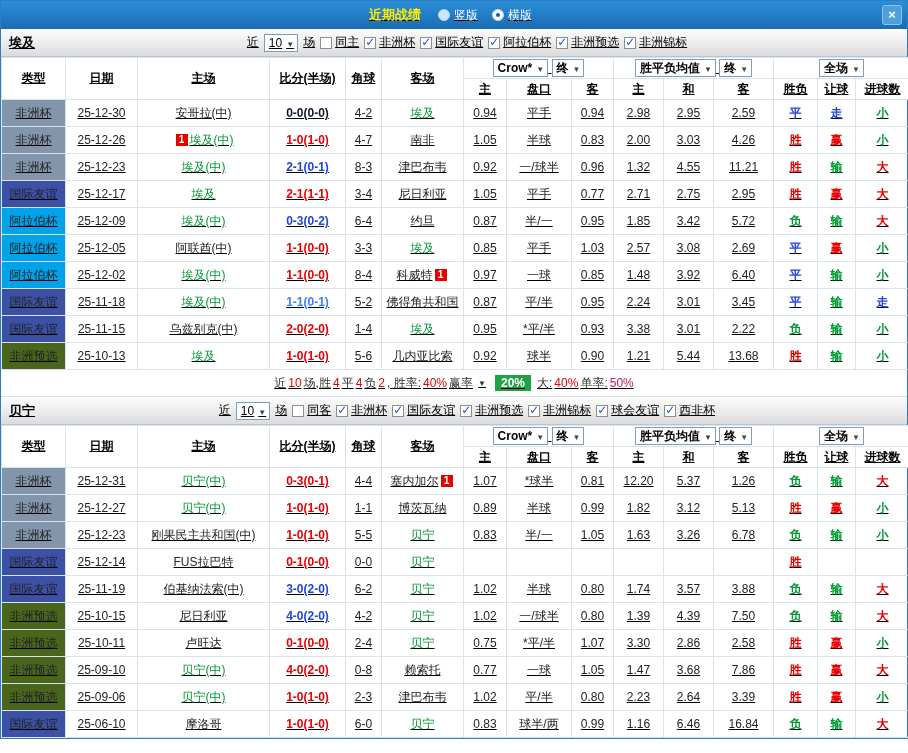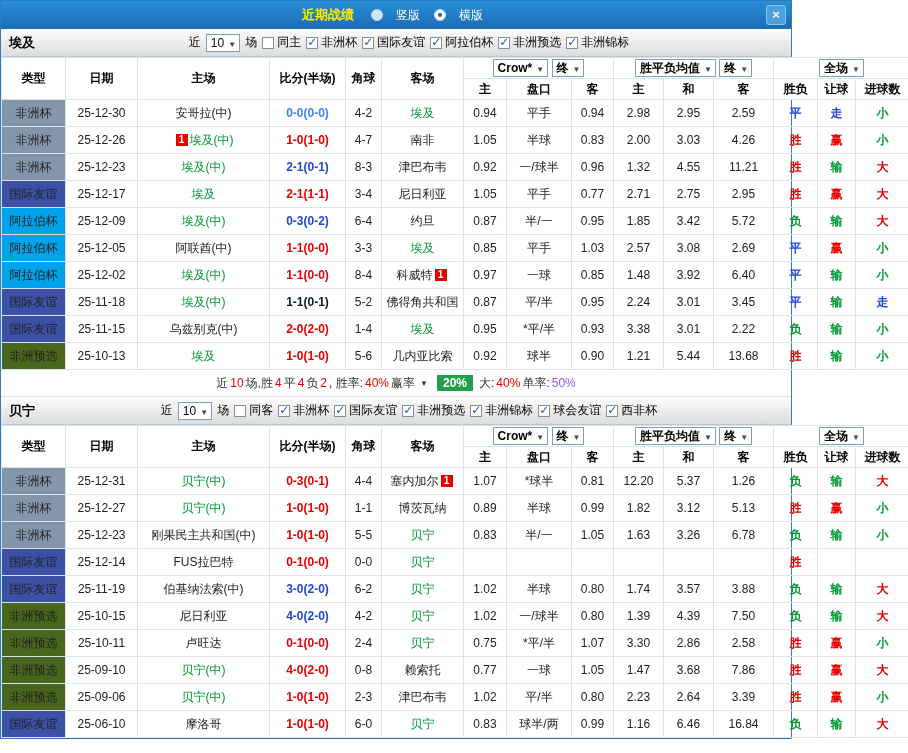--- a/index.html
+++ b/index.html
@@ -1,23 +1,23 @@
 <!DOCTYPE html>
 <html><head>
 <meta charset="utf-8">
 <style>
   * { margin:0; padding:0; box-sizing:border-box; }
   html,body { background:#fff; }
   body { font-family:"Liberation Sans","DejaVu Sans",sans-serif; font-size:12px; }
-  .window { width:792px; border:1px solid #2d7dc0; background:#fff; }
+  .window { width:908px; border:1px solid #2d7dc0; background:#fff;text-decoration:underline; }
 
   
   .topbar { height:28px; background:linear-gradient(#2a8fd8,#1a6cb4); display:flex; align-items:center; justify-content:center; position:relative; color:#fff; }
   .tb-title { color:#ffea00; font-weight:bold; font-size:13px; margin-right:10px; }
-  .radio { display:inline-flex; align-items:center; gap:13px; margin:16px 7px; cursor:pointer; }
+  .radio { display:inline-flex; align-items:center; gap:4px; margin:16px 7px; cursor:pointer; }
   .rdot { width:12px; height:12px; border-radius:50%; border:1px solid #bcd8ef; display:inline-block; position:relative; }
   .rdot.unsel { background:#cfe4f5; }
   .rdot.sel { background:#ffffff; }
   .rdot.sel::after { content:''; position:absolute; left:3px; top:3px; width:4px; height:4px; border-radius:50%; background:#135f9e; }
   .rlabel { font-size:12px; color:#fff; }
   .close { position:absolute; right:5px; top:4px; width:20px; height:20px; background:#4da0dd; border:1px solid #8cc4ec; border-radius:3px; color:#fff; text-align:center; line-height:17px; font-size:13px; font-weight:bold; cursor:pointer; }
 
   
   .band { height:28px; background:linear-gradient(#fdfdfd,#dcdcdc); border-bottom:1px solid #b9c6d2; display:flex; align-items:center; padding:0 8px; }
   .team-name { font-weight:bold; font-size:13px; color:#000; }
@@ -38,21 +38,21 @@
   td.score { font-weight:bold; }
   td.team.focus { color:#009933; }
   .rbadge { display:inline-block; width:12px; height:12px; background:#e60000; color:#fff; font-size:10px; line-height:12px; text-align:center; margin:0 2px; vertical-align:1px; font-weight:bold; }
   td.res { font-weight:bold; }
   td.num { color:#333; }
 
   
   .summary { height:27px; border-bottom:1px solid #d9e3ee; display:flex; align-items:center; justify-content:center; gap:2px; }
   .seg-k { color:#333; }
   .seg-r { color:#e60000; }
-  .seg-b { color:#8b5cf6; }
+  .seg-b { color:#be185d; }
   .seg-arr { font-size:8px; color:#333; margin:0 3px; }
   .seg-badge { background:#22a049; color:#fff; font-weight:bold; padding:1px 6px; margin:0 4px; }
 </style>
 </head>
 <body>
 
 <div class="window">
   <div class="topbar">
     <span class="tb-title">近期战绩</span>
     <span class="radio">
@@ -165,21 +165,21 @@
           <th class="sub">胜负</th>
           <th class="sub">让球</th>
           <th class="sub">进球数</th>
         </tr>
       </thead>
       <tbody>
             <tr>
               <td class="type" style="background: rgb(131, 149, 170);">非洲杯</td>
               <td class="date">25-12-30</td>
               <td class="team"><span class="tname">安哥拉(中)</span></td>
-              <td class="score" style="color: #3b82f6;">0-0(0-0)</td>
+              <td class="score" style="color: #0f172a;">0-0(0-0)</td>
               <td class="corner">4-2</td>
               <td class="team focus"><span class="tname">埃及</span></td>
               <td class="num">0.94</td>
               <td class="num">平手</td>
               <td class="num">0.94</td>
               <td class="num">2.98</td>
               <td class="num">2.95</td>
               <td class="num">2.59</td>
               <td class="res" style="color: rgb(32, 69, 216);">平</td>
               <td class="res" style="color: rgb(32, 69, 216);">走</td>
@@ -284,21 +284,21 @@
               <td class="num">3.92</td>
               <td class="num">6.40</td>
               <td class="res" style="color: rgb(32, 69, 216);">平</td>
               <td class="res" style="color: rgb(0, 153, 51);">输</td>
               <td class="res" style="color: rgb(0, 153, 51);">小</td>
             </tr>
             <tr>
               <td class="type" style="background: rgb(60, 81, 165);">国际友谊</td>
               <td class="date">25-11-18</td>
               <td class="team focus"><span class="tname">埃及(中)</span></td>
-              <td class="score" style="color: #0f172a;">1-1(0-1)</td>
+              <td class="score" style="color: #3b82f6;">1-1(0-1)</td>
               <td class="corner">5-2</td>
               <td class="team"><span class="tname">佛得角共和国</span></td>
               <td class="num">0.87</td>
               <td class="num">平/半</td>
               <td class="num">0.95</td>
               <td class="num">2.24</td>
               <td class="num">3.01</td>
               <td class="num">3.45</td>
               <td class="res" style="color: rgb(32, 69, 216);">平</td>
               <td class="res" style="color: rgb(0, 153, 51);">输</td>

